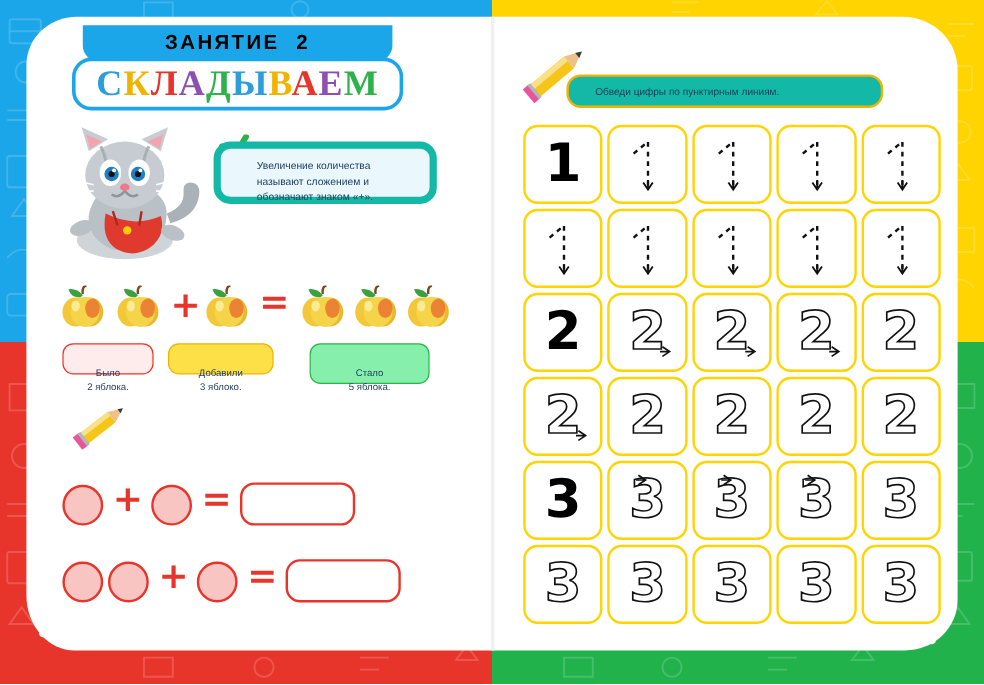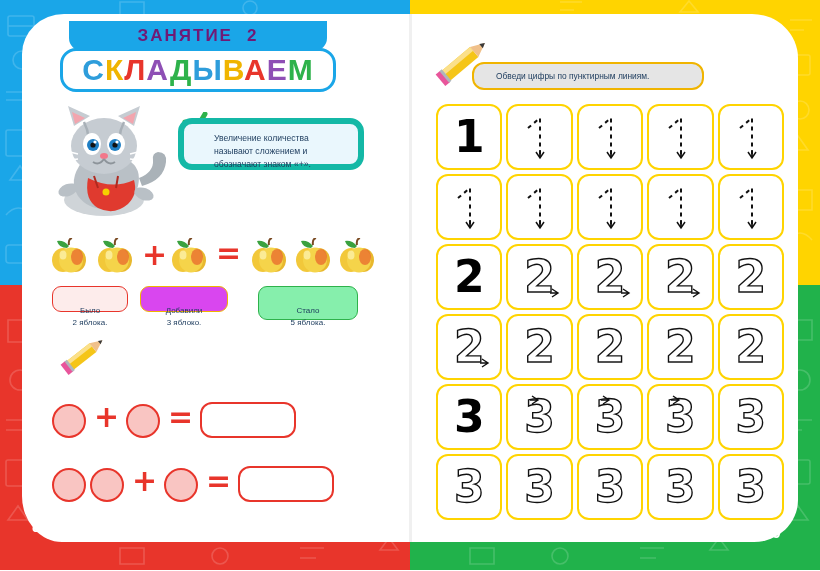--- a/index.html
+++ b/index.html
@@ -62,21 +62,21 @@
     width: 264px;
     height: 36px;
     background: #1aa6e8;
     border: 3px solid #ffffff;
     border-radius: 0 0 16px 16px;
     box-sizing: border-box;
     display: flex;
     align-items: center;
     justify-content: center;
     gap: 14px;
-    color: #701a75;
+    color: #000000;
     font-weight: bold;
     font-size: 17px;
     letter-spacing: 2px;
   }
   .lesson-title-box {
     position: absolute;
     left: 60px;
     top: 48px;
     width: 276px;
     height: 44px;
@@ -85,21 +85,21 @@
     border-radius: 16px;
     box-sizing: border-box;
     display: flex;
     align-items: center;
     justify-content: center;
   }
   .lesson-title {
     font-size: 30px;
     font-weight: bold;
     letter-spacing: 1px;
-    font-family: Liberation Sans, sans-serif;
+    font-family: Liberation Serif, serif;
   }
   .lesson-title span:nth-child(1) { color: #2e9ddb; }
   .lesson-title span:nth-child(2) { color: #f0b400; }
   .lesson-title span:nth-child(3) { color: #e8352b; }
   .lesson-title span:nth-child(4) { color: #8e4fb5; }
   .lesson-title span:nth-child(5) { color: #2eb24b; }
   .lesson-title span:nth-child(6) { color: #2e9ddb; }
   .lesson-title span:nth-child(7) { color: #f0b400; }
   .lesson-title span:nth-child(8) { color: #e8352b; }
   .lesson-title span:nth-child(9) { color: #8e4fb5; }
@@ -160,21 +160,21 @@
     position: absolute;
     border-radius: 9px;
     box-sizing: border-box;
     font-size: 8px;
     color: #1b3a5c;
     text-align: center;
     line-height: 1.45;
     padding-top: 18px;
   }
   .lb-1 { left: 52px;  top: 286px; width: 76px; height: 26px; border: 1.5px solid #e8352b; background: #fdeceb; }
-  .lb-2 { left: 140px; top: 286px; width: 88px; height: 26px; border: 1.5px solid #f0b400; background: #d946ef; }
+  .lb-2 { left: 140px; top: 286px; width: 88px; height: 26px; border: 1.5px solid #f0b400; background: #fde047; }
   .lb-3 { left: 258px; top: 286px; width: 100px; height: 34px; border: 1.5px solid #2eb24b; background: #86efac; }
 
   .callout-2 {
     position: absolute;
     left: 84px;
     top: 348px;
     width: 238px;
     height: 38px;
     border: 2px solid #e8559b;
     border-radius: 14px;
@@ -228,25 +228,25 @@
     position: absolute;
     left: 432px;
     top: 38px;
     width: 62px;
     height: 48px;
   }
   .callout-3 {
     position: absolute;
     left: 472px;
     top: 62px;
-    width: 232px;
+    width: 264px;
     height: 28px;
     border: 2px solid #f0b400;
     border-radius: 12px;
-    background: #e5e5e5;
+    background: #14b8a6;
     box-sizing: border-box;
     padding: 7px 8px 0 22px;
     font-size: 8.4px;
     color: #1b3a5c;
   }
   .trace-grid {
     position: absolute;
     left: 436px;
     top: 104px;
     width: 348px;

